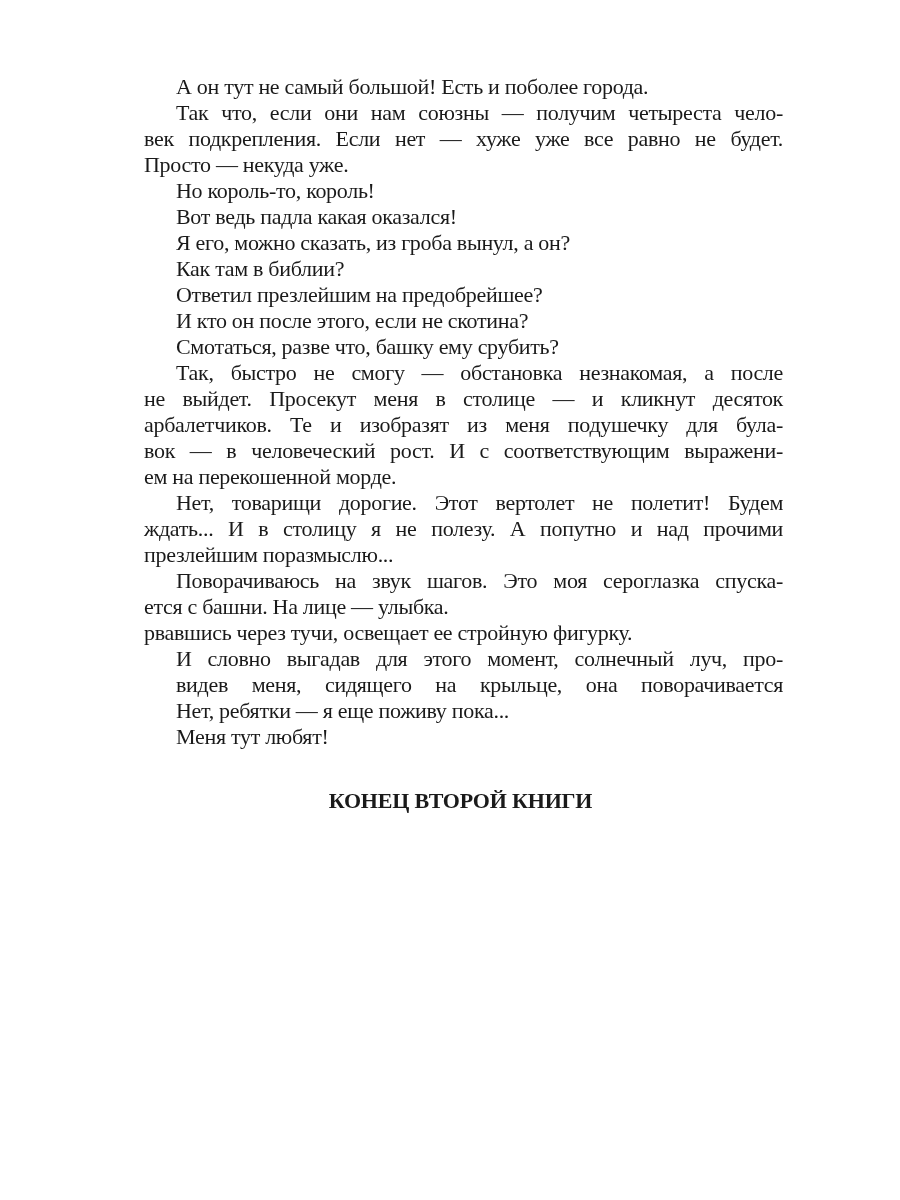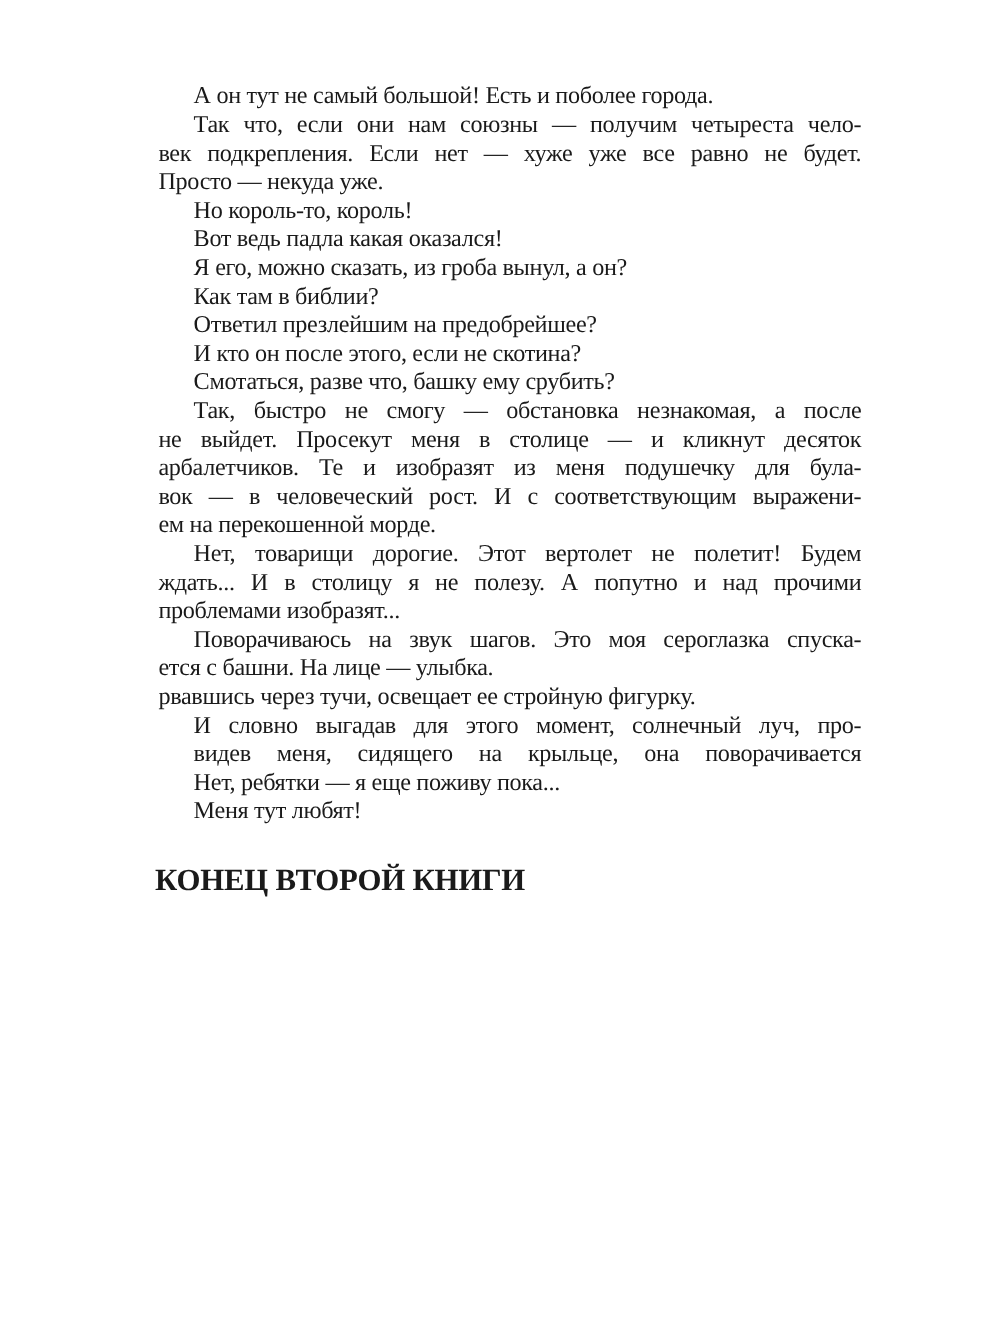--- a/index.html
+++ b/index.html
@@ -34,23 +34,24 @@
       text-align-last: left;
     }
     .line.first {
       padding-left: 32px;
     }
     .ending {
       position: absolute;
       left: 141px;
       top: 788px;
       width: 639px;
+      text-align: center;
       font-family: "Liberation Serif", "DejaVu Serif", serif;
       font-weight: bold;
-      font-size: 28px;
+      font-size: 22px;
       line-height: 26px;
       color: #1a1a1a;
       letter-spacing: -0.2px;
     }
   </style>
 </head>
 <body>
 
 <div class="page">
   <div id="paras">
@@ -86,21 +87,21 @@
       <div>
         <span class="line first">Так, быстро не смогу — обстановка незнакомая, а после</span>
         <span class="line">не выйдет. Просекут меня в столице — и кликнут десяток</span>
         <span class="line">арбалетчиков. Те и изобразят из меня подушечку для була-</span>
         <span class="line">вок — в человеческий рост. И с соответствующим выражени-</span>
         <span class="line last">ем на перекошенной морде.</span>
       </div>
       <div>
         <span class="line first">Нет, товарищи дорогие. Этот вертолет не полетит! Будем</span>
         <span class="line">ждать... И в столицу я не полезу. А попутно и над прочими</span>
-        <span class="line last">проблемами изобразят...</span>
+        <span class="line last">презлейшим поразмыслю...</span>
       </div>
       <div>
         <span class="line first">Поворачиваюсь на звук шагов. Это моя сероглазка спуска-</span>
         <span class="line last">ется с башни. На лице — улыбка.</span>
       </div>
       <div>
         <span class="line last">рвавшись через тучи, освещает ее стройную фигурку.</span>
         <span class="line first">И словно выгадав для этого момент, солнечный луч, про-</span>
       </div>
       <div>

